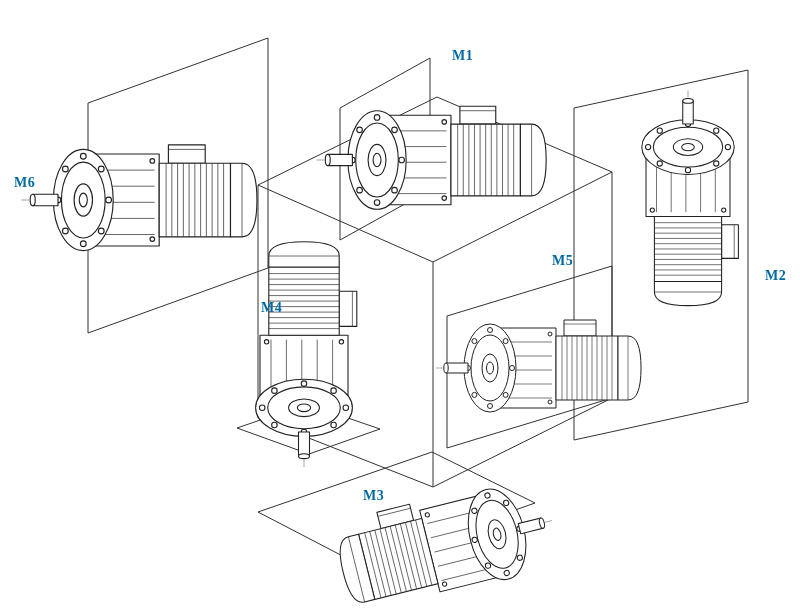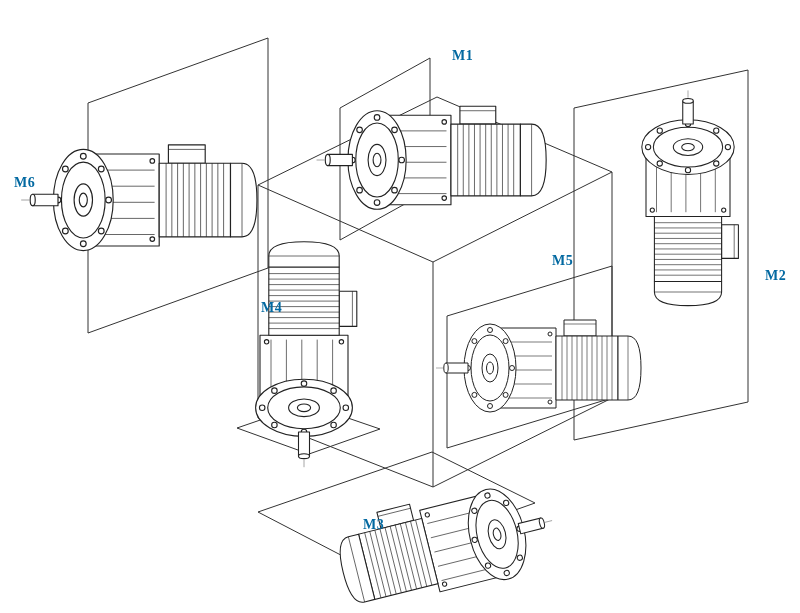--- a/index.html
+++ b/index.html
@@ -117,18 +117,18 @@
     <g>
       <use href="#gm" transform="translate(304,344) rotate(-90) scale(1.1,-1.1)"></use>
     </g>
     <g>
       <use href="#gm" transform="translate(438,549) rotate(-14) scale(-1.05,1.05)"></use>
     </g>
   </svg>
 
   <div class="lbl" style="left:452px;top:48px;">M1</div>
   <div class="lbl" style="left:765px;top:268px;">M2</div>
-  <div class="lbl" style="left:363px;top:517px;">M3</div>
+  <div class="lbl" style="left:363px;top:488px;">M3</div>
   <div class="lbl" style="left:213px;top:300px;margin-left:48px;">M4</div>
   <div class="lbl" style="left:552px;top:253px;">M5</div>
   <div class="lbl" style="left:14px;top:175px;">M6</div>
 
 </div>
 
 </body></html>

